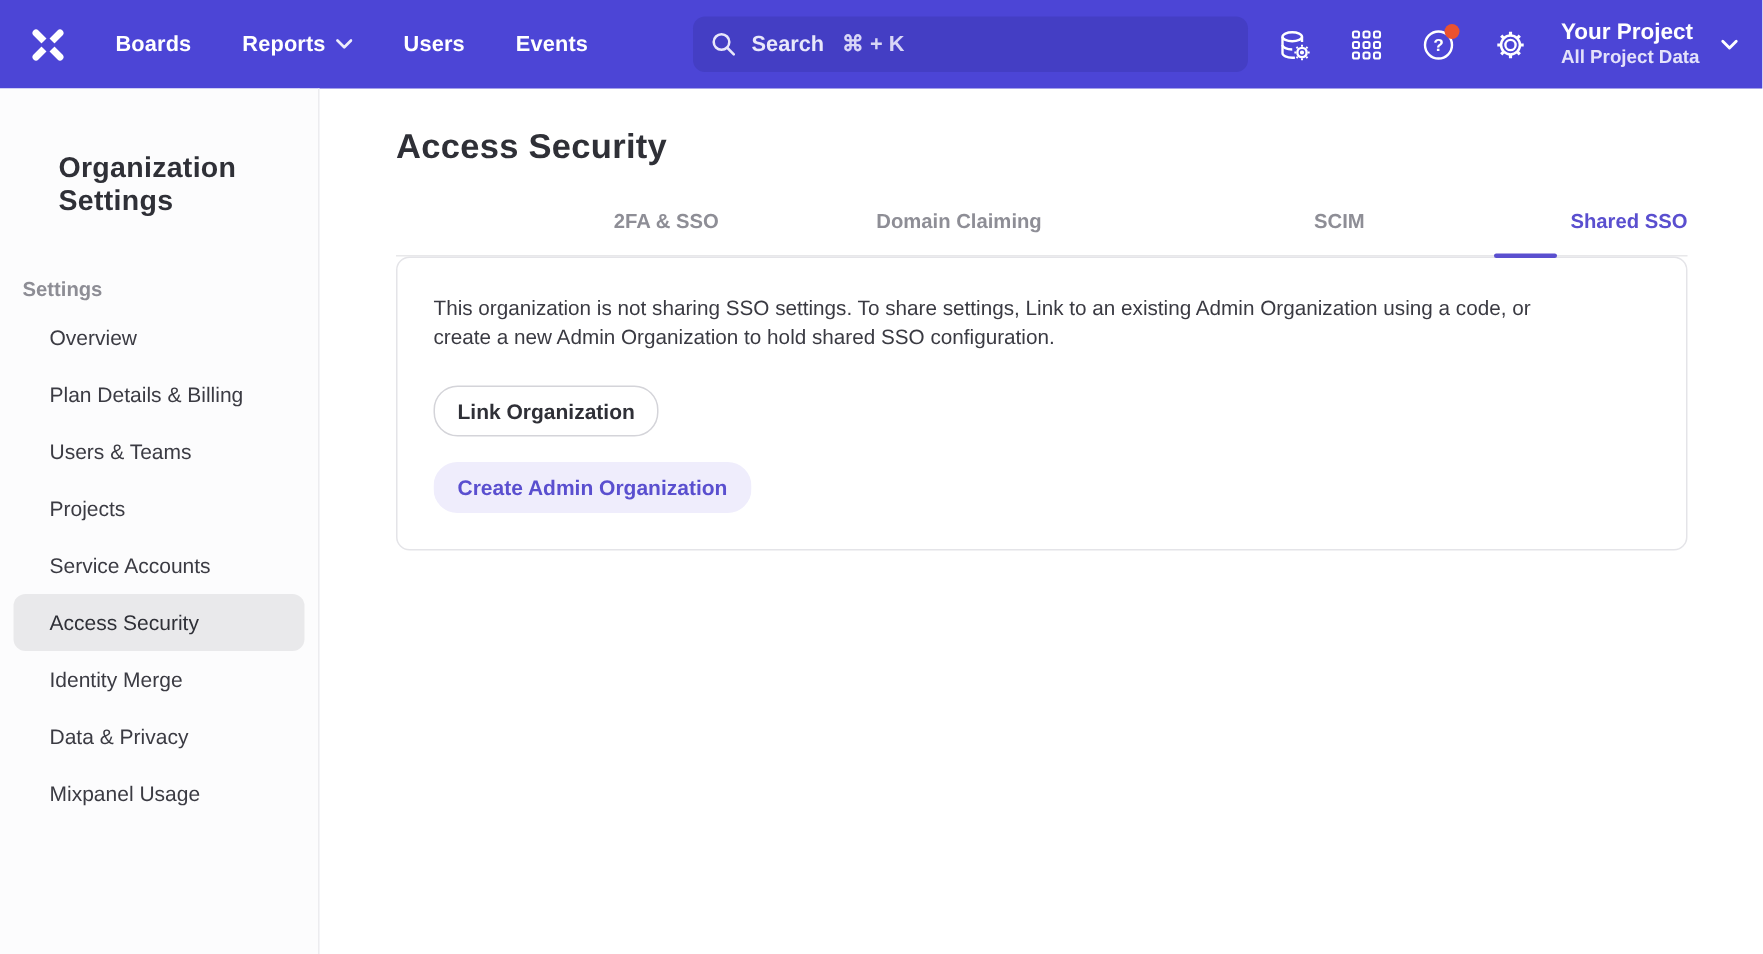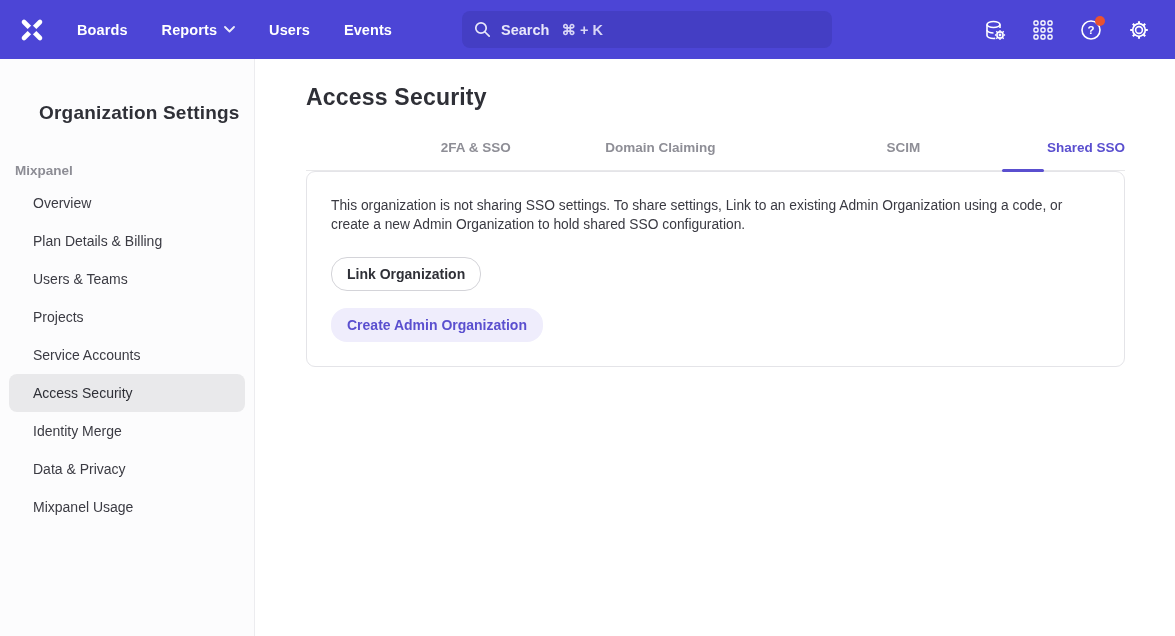--- a/index.html
+++ b/index.html
@@ -23,21 +23,21 @@
     justify-content:center; cursor:pointer; position:relative; margin-left:8px; }
   .notif-dot { position:absolute; top:6px; right:6px; width:10px; height:10px; border-radius:50%;
     background:#ea5230; }
   .project-switcher { display:flex; align-items:center; margin-left:14px; cursor:pointer; }
   .project-text { text-align:left; margin-right:14px; }
   .project-name { color:#fff; font-size:15px; font-weight:700; line-height:18px; }
   .project-sub { color:#e3e1fa; font-size:12.5px; font-weight:700; line-height:15px; }
 
   
   .layout { display:flex; height:577px; }
-  .sidebar { width:255px; background:#fcfcfd; border-right:1px solid #ececef; flex-shrink:0; }
+  .sidebar { width:213px; background:#fcfcfd; border-right:1px solid #ececef; flex-shrink:0; }
   .side-title { margin:43px 0 0 39px; font-size:19px; font-weight:700; color:#2f3037; letter-spacing:.2px; }
   .side-section { margin:39px 0 6px 15px; font-size:13.5px; font-weight:700; color:#8d8d95; }
   .side-item { height:38px; display:flex; align-items:center; margin:0 9px; padding-left:24px;
     font-size:14px; color:#3b3b43; border-radius:8px; cursor:pointer; white-space:nowrap; }
   .side-item.selected { background:#e9e9eb; color:#2f3037; }
 
   
   .main { flex:1; padding:25px 50px 0 51px; }
   .page-title { font-size:23px; font-weight:700; color:#2f3037; letter-spacing:.2px; }
   .tabs { display:flex; margin-top:29px; border-bottom:1px solid #e8e8ea; }
@@ -137,28 +137,37 @@
     </div>
     <div class="icon-btn">
       <svg width="24" height="24" viewBox="0 0 24 24">
         <g stroke="#fff" stroke-width="1.6" fill="none">
           <circle cx="12" cy="12" r="3.4"></circle>
           <path d="M12 3.2 V5.6 M12 18.4 V20.8 M3.2 12 H5.6 M18.4 12 H20.8 M5.8 5.8 l1.7 1.7 M16.5 16.5 l1.7 1.7 M18.2 5.8 l-1.7 1.7 M7.5 16.5 l-1.7 1.7" stroke-width="2.1"></path>
           <circle cx="12" cy="12" r="6.3" stroke-width="1.7"></circle>
         </g>
       </svg>
     </div>
+    <div class="project-switcher">
+      <div class="project-text">
+        <div class="project-name">Your Project</div>
+        <div class="project-sub">All Project Data</div>
+      </div>
+      <svg width="12" height="8" viewBox="0 0 12 8">
+        <path d="M1.5 1.5 L6 6 L10.5 1.5" stroke="#fff" stroke-width="1.9" fill="none" stroke-linecap="round" stroke-linejoin="round"></path>
+      </svg>
+    </div>
   </div>
 </div>
 
 <div class="layout">
 
   <div class="sidebar">
     <div class="side-title">Organization Settings</div>
-    <div class="side-section">Mixpanel</div>
+    <div class="side-section">Settings</div>
     <div class="side-item">Overview</div>
     <div class="side-item">Plan Details &amp; Billing</div>
     <div class="side-item">Users &amp; Teams</div>
     <div class="side-item">Projects</div>
     <div class="side-item">Service Accounts</div>
     <div class="side-item selected">Access Security</div>
     <div class="side-item">Identity Merge</div>
     <div class="side-item">Data &amp; Privacy</div>
     <div class="side-item">Mixpanel Usage</div>
   </div>

